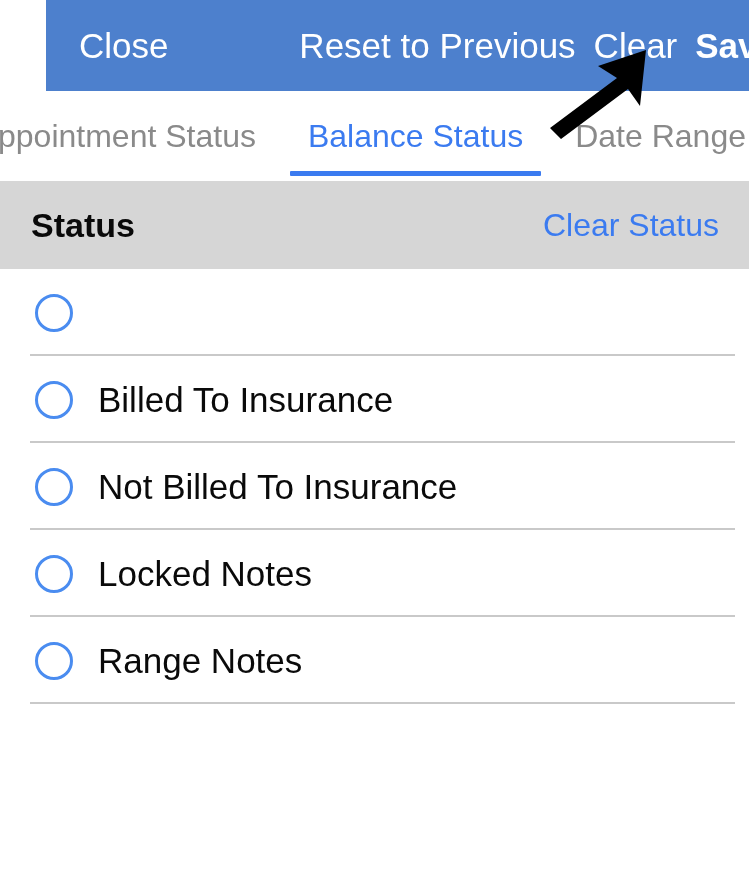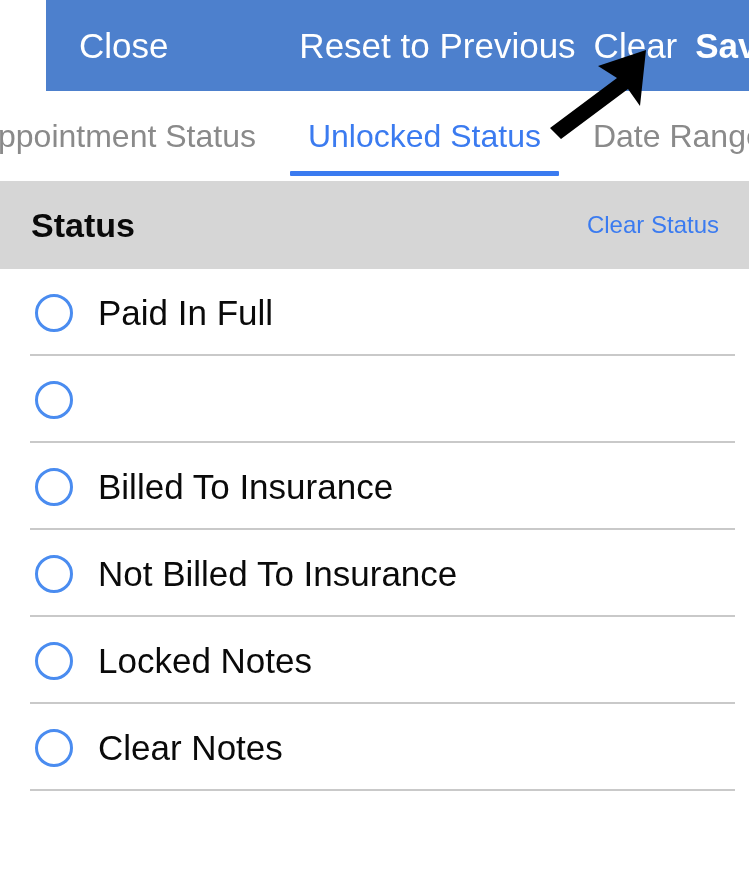--- a/index.html
+++ b/index.html
@@ -129,21 +129,21 @@
     line-height: 40px;
     font-weight: 700;
     color: #0a0a0a;
     white-space: nowrap;
   }
   .section-action {
     position: absolute;
     right: 30px;
     top: 50%;
     transform: translateY(-50%);
-    font-size: 24px;
+    font-size: 32px;
     line-height: 40px;
     font-weight: 400;
     color: #3b7bf0;
     white-space: nowrap;
   }
 
   
   .option-list {
     position: absolute;
     left: 0;
@@ -229,46 +229,39 @@
 
 <div class="tabbar">
   <div class="tabbar-inner">
 
     <div class="tab">
       <span class="tab-label">ppointment Status</span>
 
     </div>
 
     <div class="tab active">
-      <span class="tab-label">Unlocked Status</span>
+      <span class="tab-label">Balance Status</span>
       <span class="tab-underline"></span>
     </div>
 
     <div class="tab">
       <span class="tab-label">Date Range &amp; Mor</span>
 
     </div>
 
   </div>
 </div>
 
 <div class="section-header">
   <div class="section-title">Status</div>
   <div class="section-action">Clear Status</div>
 </div>
 
 <div class="option-list">
 
-  <div class="option-row">
-    <span class="radio">
-      
-    </span>
-    <span class="option-label">Paid In Full</span>
-    <span class="option-sep"></span>
-  </div>
 
   <div class="option-row">
     <span class="radio">
       
     </span>
     <span class="option-sep"></span>
   </div>
 
   <div class="option-row">
     <span class="radio">
@@ -292,21 +285,21 @@
       
     </span>
     <span class="option-label">Locked Notes</span>
     <span class="option-sep"></span>
   </div>
 
   <div class="option-row">
     <span class="radio">
       
     </span>
-    <span class="option-label">Clear Notes</span>
+    <span class="option-label">Range Notes</span>
     <span class="option-sep"></span>
   </div>
 
 </div>
 
 <div class="cursor">
   <svg width="130" height="100" viewBox="0 0 130 100">
     <path d="M118 6 L70 22 L89 34 L22 84 L33 95 L100 45 L112 62 Z" fill="#000000"></path>
   </svg>
 </div>

